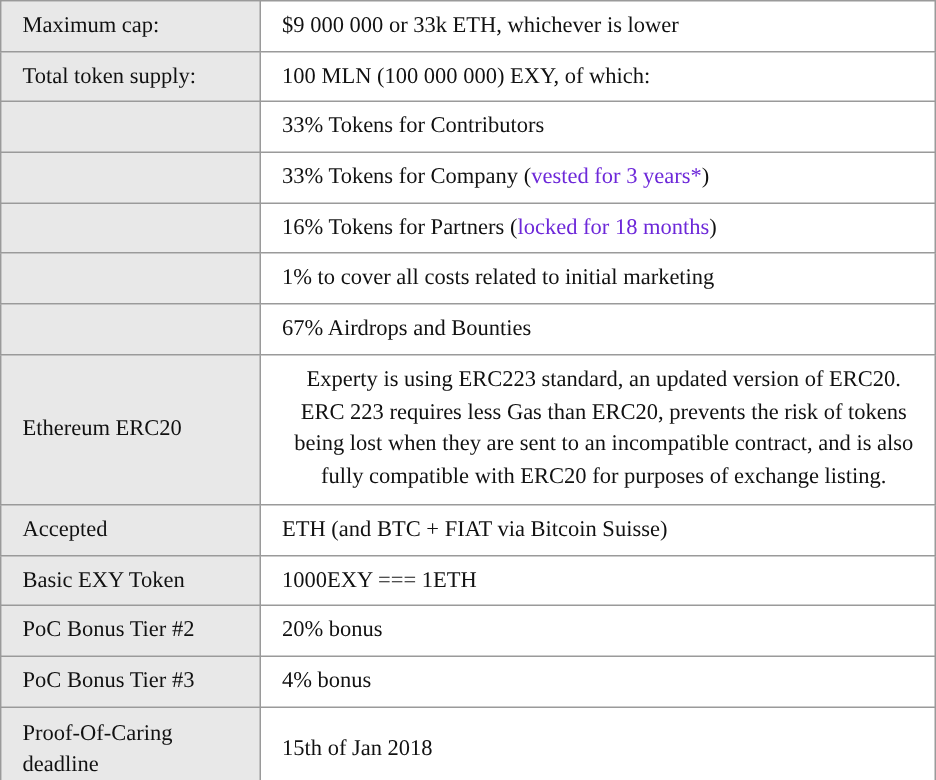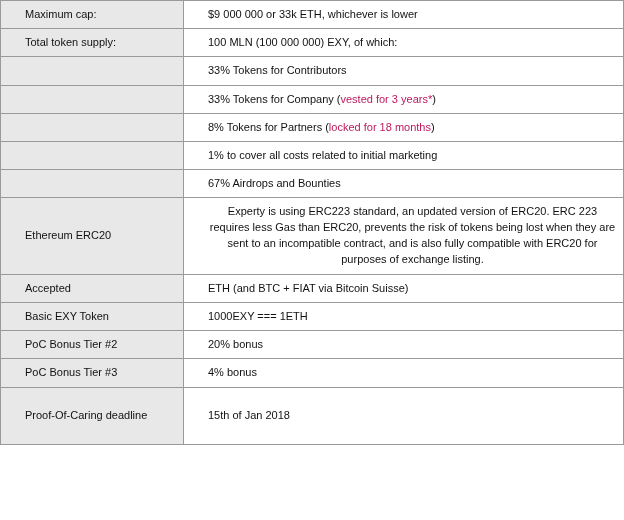--- a/index.html
+++ b/index.html
@@ -31,37 +31,38 @@
   table {
     position: relative;
     z-index: 1;
     border-collapse: collapse;
     width: 624px;
     table-layout: fixed;
     background: transparent;
   }
   td {
     border: 1px solid #9a9a9a;
-    font-size: 11px;
-    padding: 6px 6px 6px 24px;
+    font-size: 15px;
+    padding: 6px 6px 6px 14px;
     vertical-align: middle;
     line-height: 1.38;
+    font-family: Liberation Serif, serif;
   }
   td.label {
     width: 152px;
     background: #e8e8e8;
   }
   td.value {
     background: #ffffff;
   }
   td.tall {
     height: 44px;
   }
   .red {
-    color: #be185d;
+    color: #6d28d9;
   }
   .multiline {
     line-height: 1.45;
     text-align: center;
   }
 </style>
 </head>
 <body>
 
 <div class="watermark">W</div>
@@ -84,21 +85,21 @@
       <td class="value"><span>33% Tokens for Contributors</span></td>
     </tr>
 
     <tr>
       <td class="label"></td>
       <td class="value"><span>33% Tokens for Company (</span><span class="red">vested for 3 years*</span><span>)</span></td>
     </tr>
 
     <tr>
       <td class="label"></td>
-      <td class="value"><span>8% Tokens for Partners (</span><span class="red">locked for 18 months</span><span>)</span></td>
+      <td class="value"><span>16% Tokens for Partners (</span><span class="red">locked for 18 months</span><span>)</span></td>
     </tr>
 
     <tr>
       <td class="label"></td>
       <td class="value"><span>1% to cover all costs related to initial marketing</span></td>
     </tr>
 
     <tr>
       <td class="label"></td>
       <td class="value"><span>67% Airdrops and Bounties</span></td>

